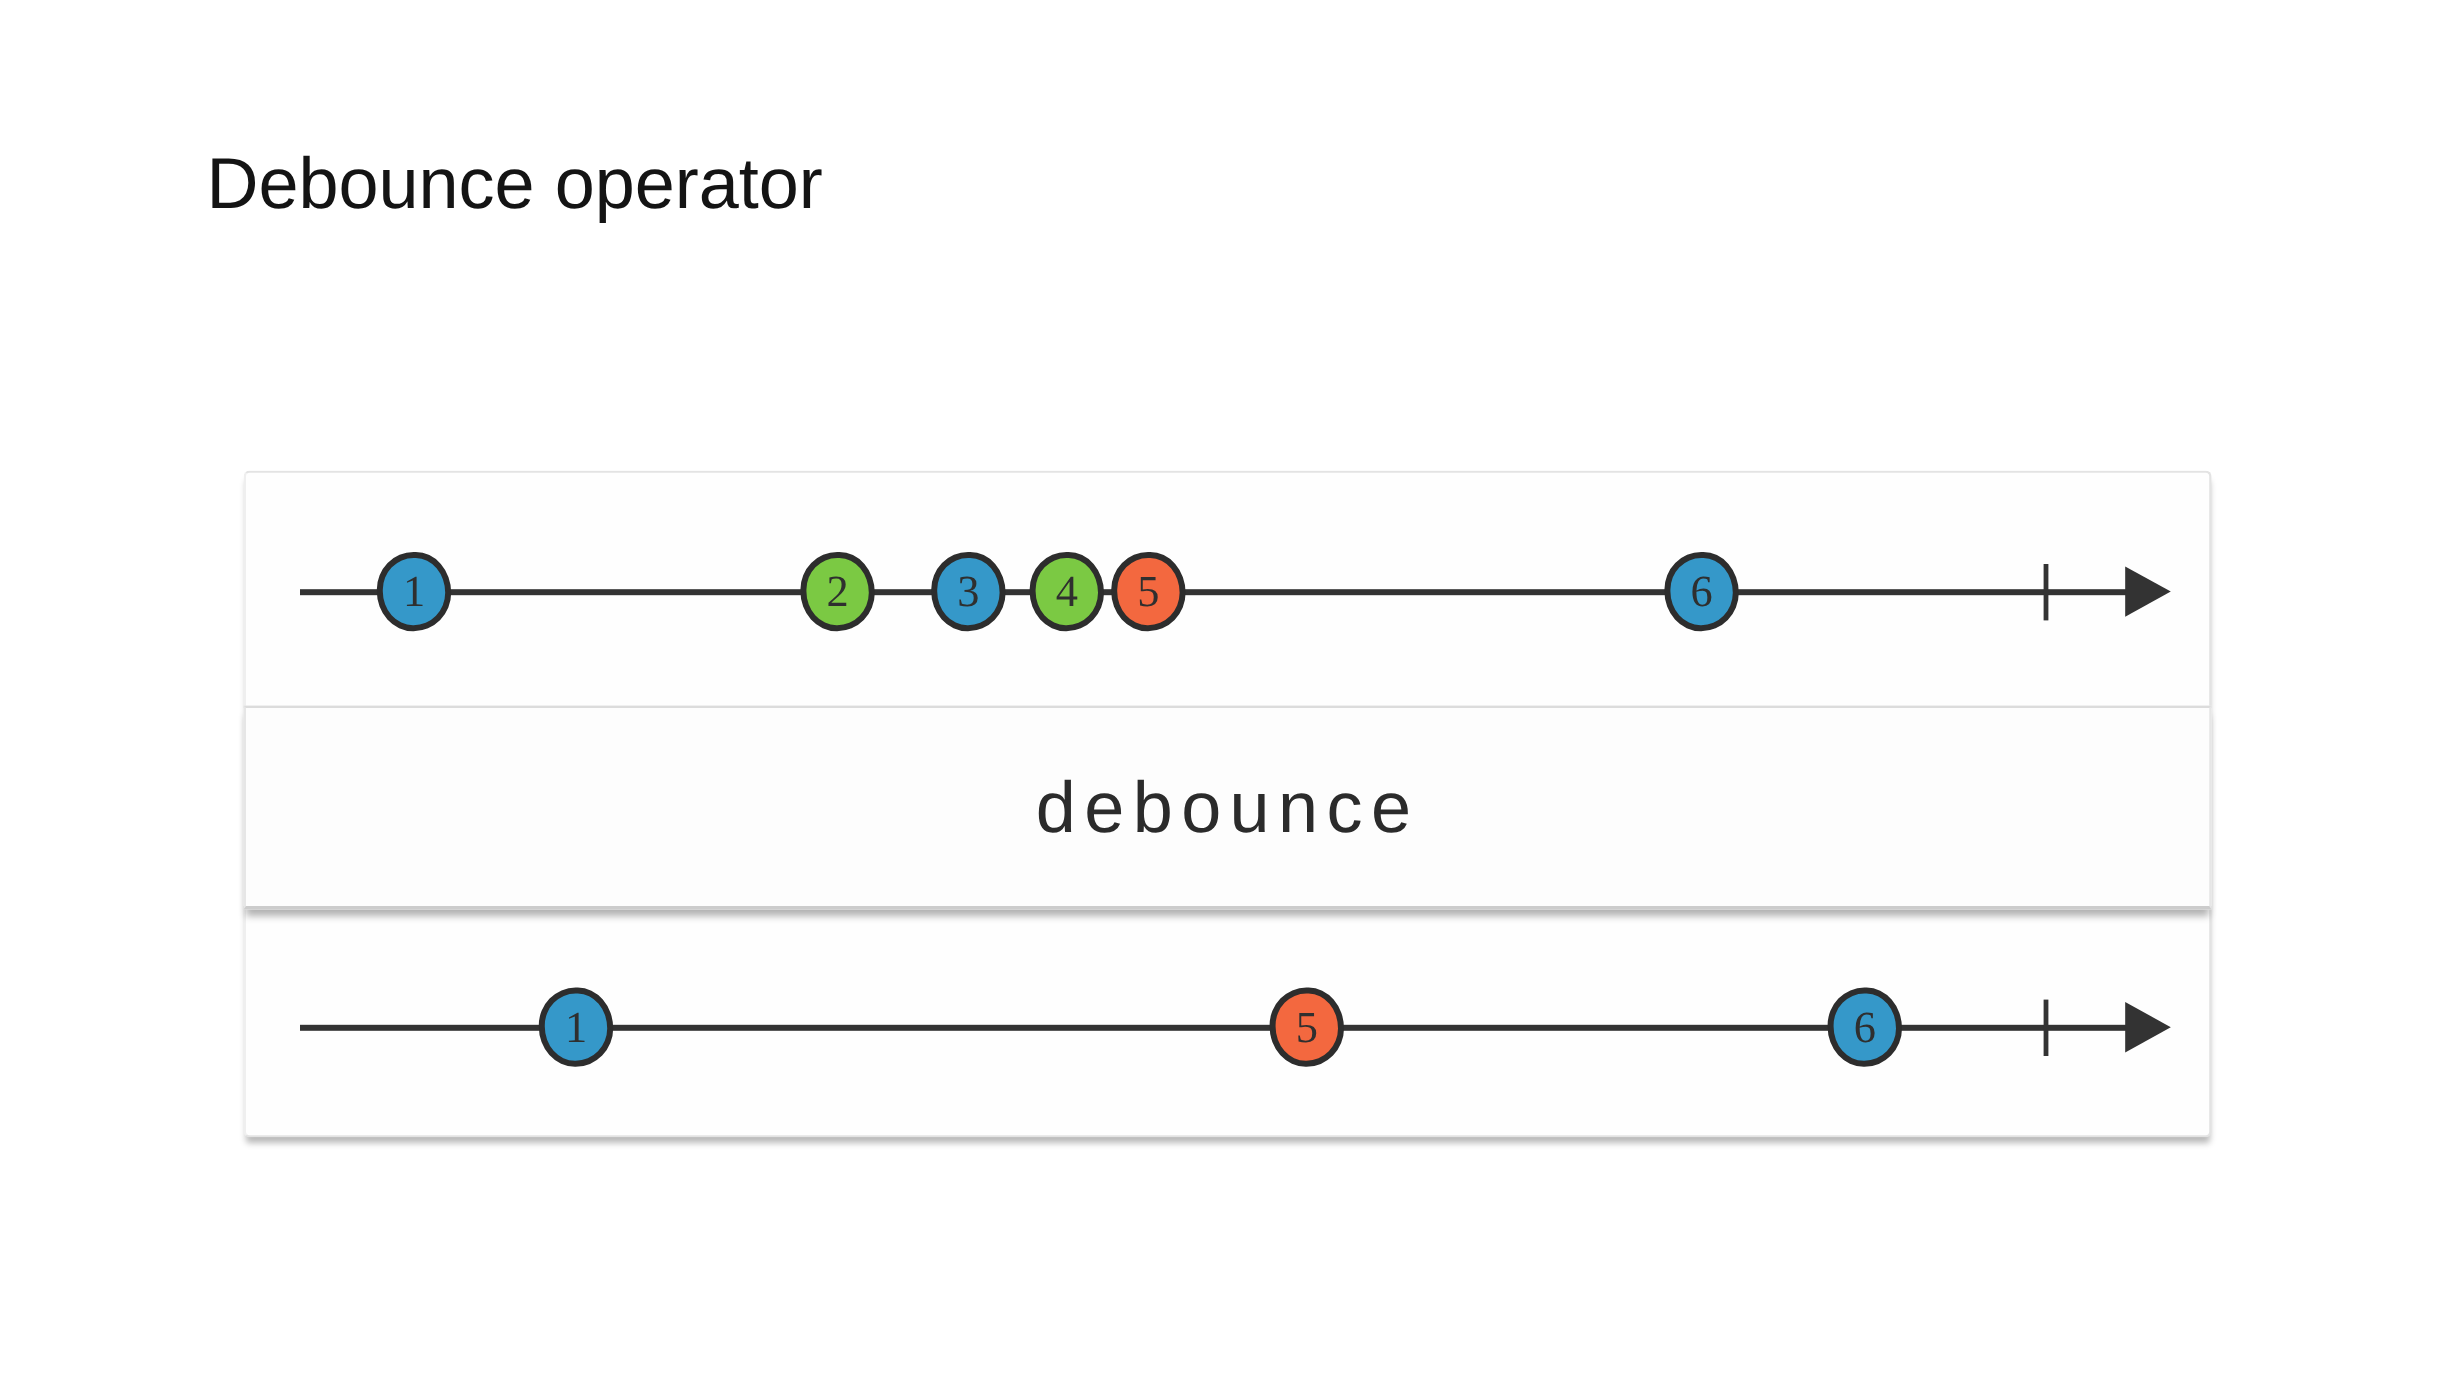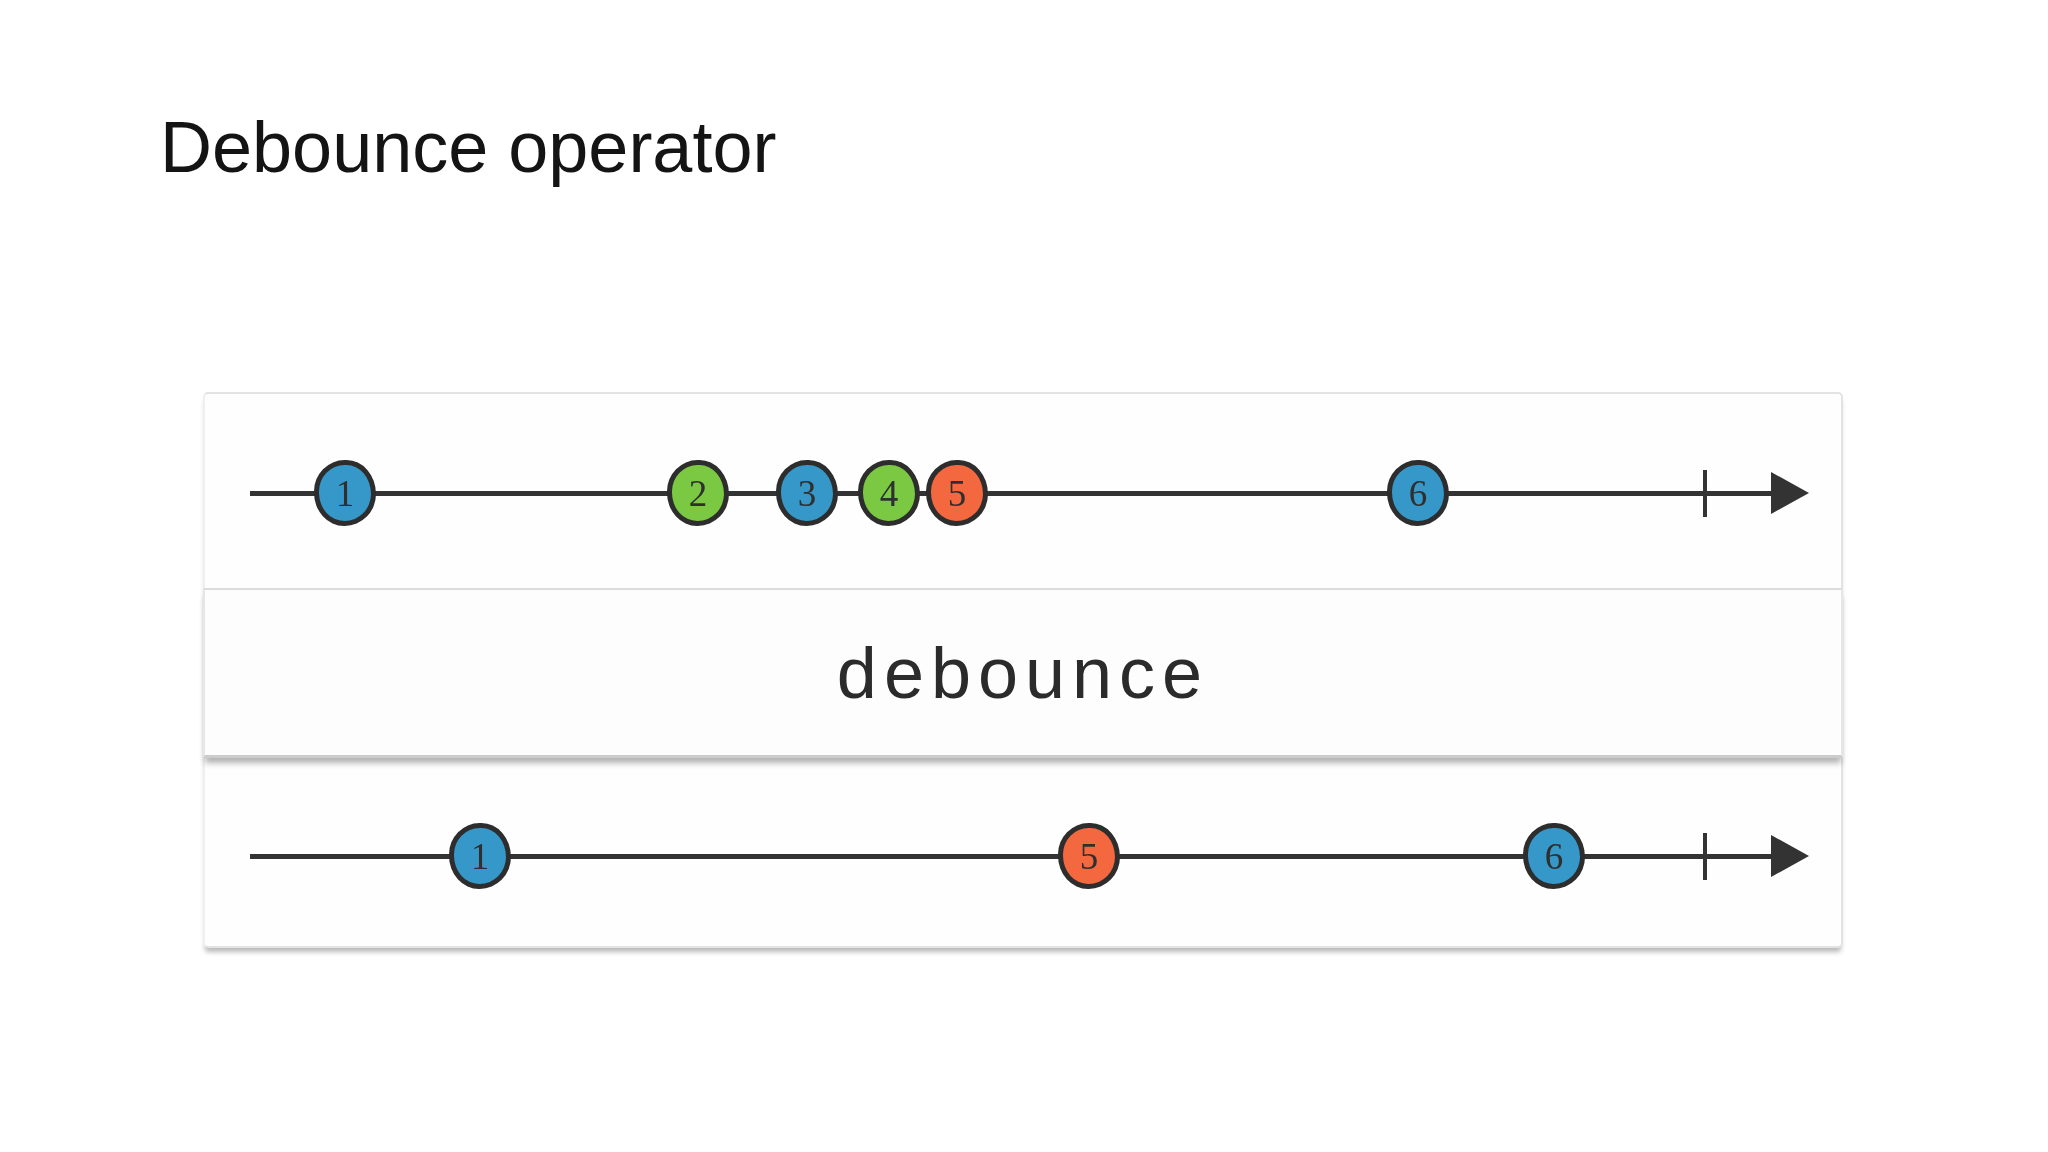--- a/index.html
+++ b/index.html
@@ -14,23 +14,23 @@
     background: #ffffff;
     overflow: hidden;
     font-family: "Liberation Sans", sans-serif;
   }
 
   
   .slide-title {
     position: absolute;
     left: 160px;
     top: 106px;
-    margin: 0;
+    margin: 12px;
     font-family: "Liberation Sans", sans-serif;
-    font-size: 72px;
+    font-size: 60px;
     font-weight: 300;
     letter-spacing: 0px;
     color: #141414;
     white-space: nowrap;
   }
 
   
   .diagram {
     position: absolute;
     left: 203px;
@@ -112,21 +112,21 @@
     border-left: 2px solid #e6e6e6;
     border-right: 2px solid #e6e6e6;
     box-sizing: border-box;
     box-shadow: 0 7px 6px -2px rgba(0,0,0,0.30);
     display: flex;
     align-items: center;
     justify-content: center;
   }
   .operator-label {
     font-family: "Liberation Sans", sans-serif;
-    font-size: 72px;
+    font-size: 60px;
     font-weight: 300;
     letter-spacing: 7px;
     color: #2b2b2b;
   }
 </style>
 </head>
 <body>
 
 <div class="viewport">
 

